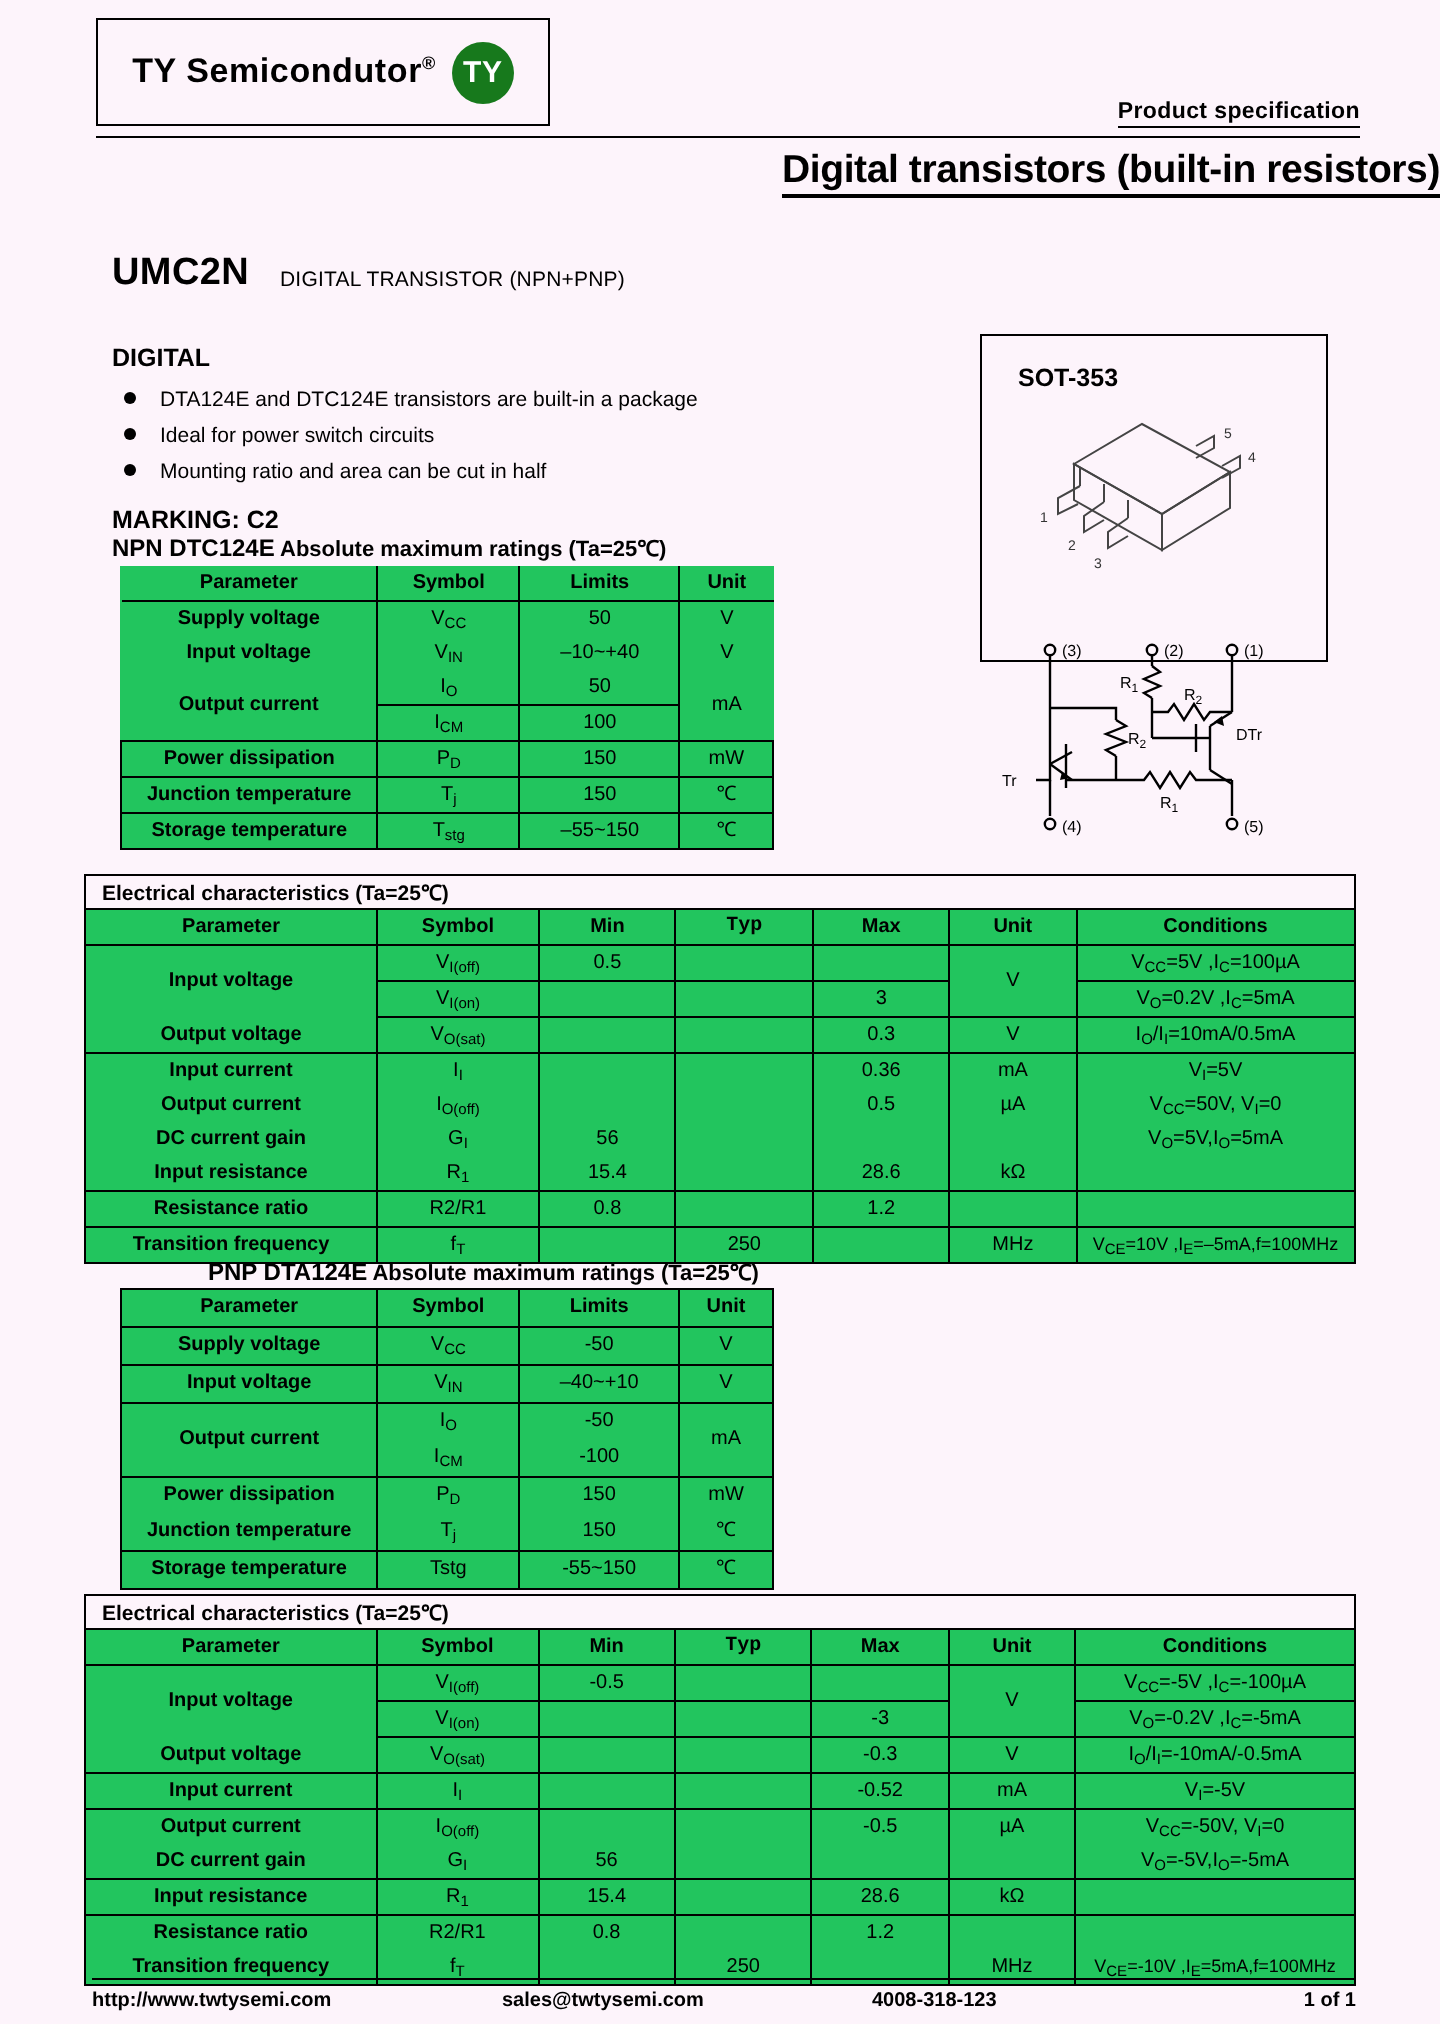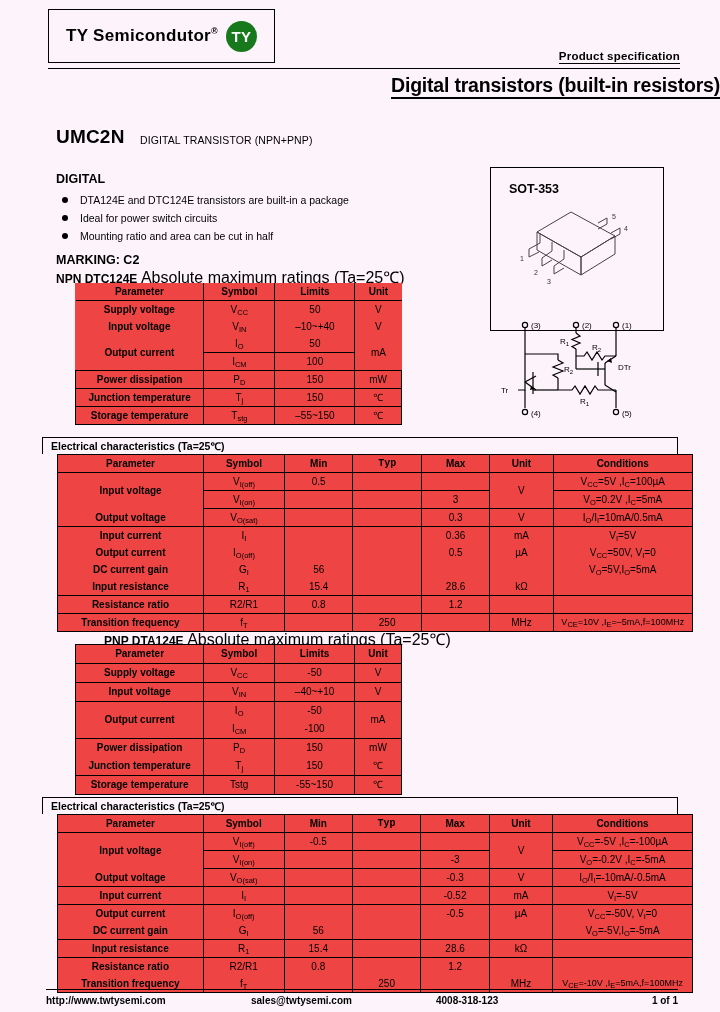--- a/index.html
+++ b/index.html
@@ -79,42 +79,41 @@
   .feat3 { top: 230px; }
   .marking {
     position: absolute; left: 56px; top: 253px;
     font-size: 12.5px; font-weight: bold;
   }
 
   
   table.dt {
     border-collapse: collapse;
     font-size: 10px;
-    background: #ef4444;
-    margin-left: 15px;
+    background: #22c55e;
   }
   table.dt td, table.dt th {
     border: 1px solid #000;
     padding: 1px 2px;
     text-align: center;
     font-weight: normal;
     line-height: 1.15;
   }
   table.dt th { font-weight: bold; }
   .nb-l { border-left: none !important; }
   .nb-r { border-right: none !important; }
   .nb-t { border-top: none !important; }
   .nb-b { border-bottom: none !important; }
   sub { font-size: 7.5px; vertical-align: baseline; position: relative; top: 2px; }
 
   
   .sec-h {
     font-size: 12px; font-weight: bold;
   }
-  .sec-h .small { font-size: 16px; font-weight: normal; }
+  .sec-h .small { font-size: 11px; font-weight: bold; }
   #npn-amr-head { position: absolute; left: 56px; top: 266px; }
   #npn-amr { position: absolute; left: 60px; top: 283px; width: 327px; }
   #npn-amr td, #npn-amr th { height: 15px; }
 
   
   .ec-wrap { position: absolute; }
   .ec-head {
     font-size: 10.5px; font-weight: bold;
     border: 1px solid #000; border-bottom: none;
     padding: 1px 0 1px 8px; text-align: left;

